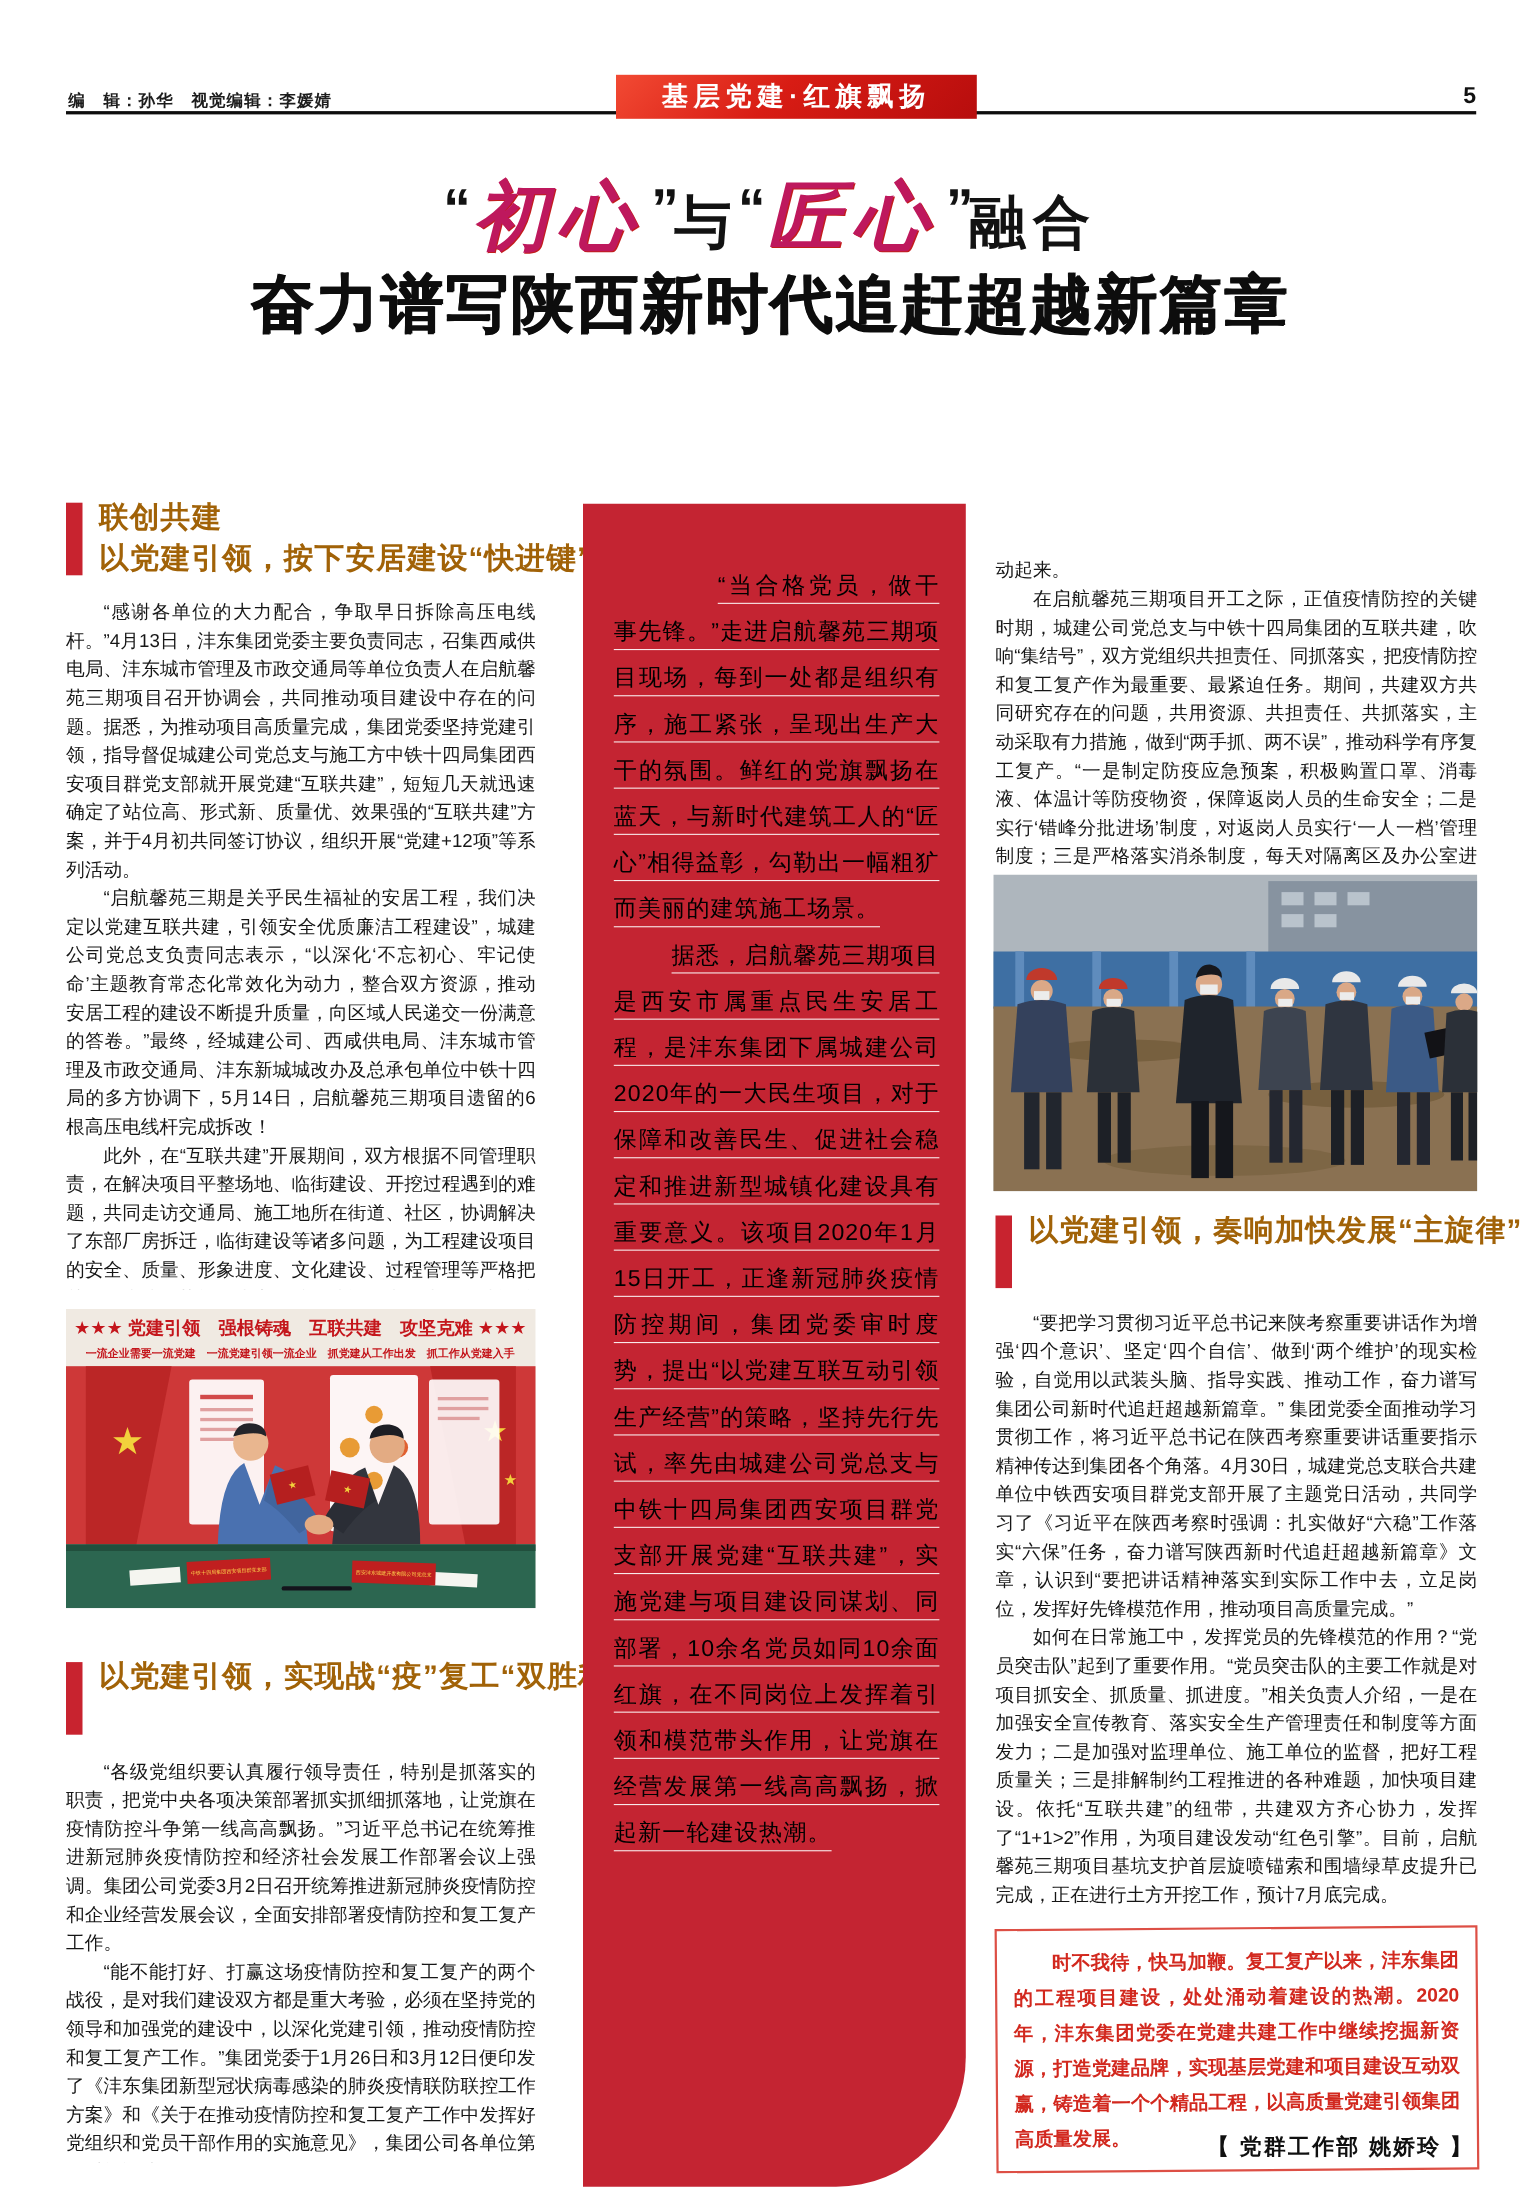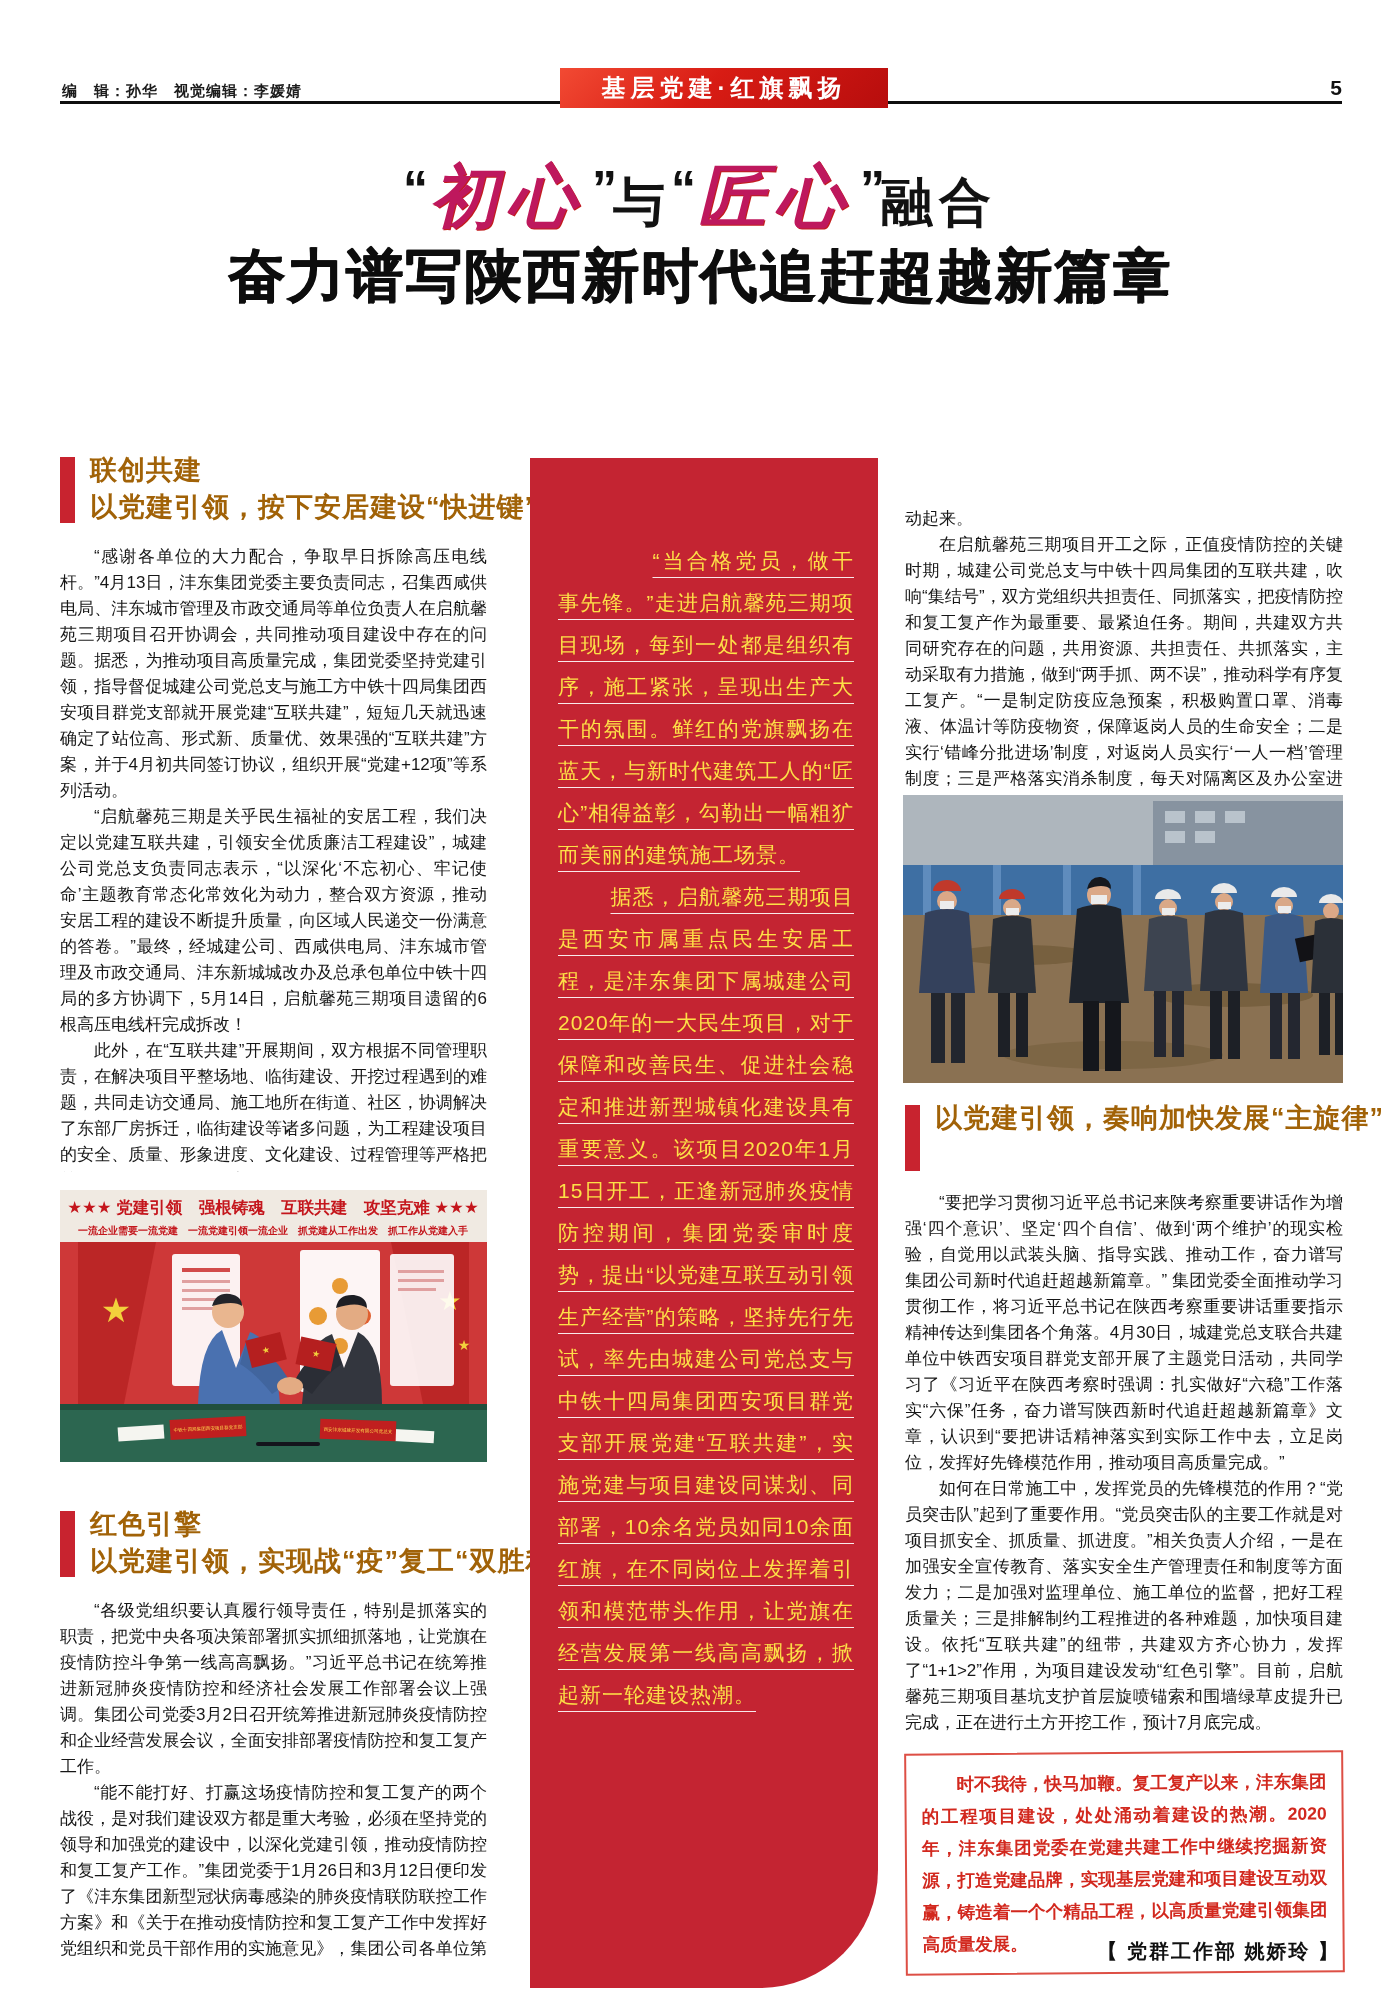--- a/index.html
+++ b/index.html
@@ -34,21 +34,21 @@
   
   .body{position:absolute;font-size:17px;line-height:26px;text-align:justify;color:#161616;overflow:hidden;}
   .body p{margin:0;text-indent:2em;}
   .body p.noindent{text-indent:0;margin-top:48px;}
   
   .red-panel{
     position:absolute;left:530px;top:458px;width:348px;height:1530px;
     background:#c42432;border-bottom-right-radius:118px;
   }
   .red-panel .inner{
-    padding:82px 24px 0 28px;color:#fde047;font-size:21px;line-height:42px;
+    padding:54px 24px 0 28px;color:#000000;font-size:21px;line-height:42px;
     text-align:justify;letter-spacing:1px;overflow:hidden;height:1430px;
   }
   .red-panel p{
     margin:0;text-decoration:underline;text-decoration-color:rgba(255,255,255,.9);
     text-decoration-thickness:1px;text-underline-offset:9px;
   }
   .red-panel p.rp1{text-indent:4.5em;}
   .red-panel p.rp2{text-indent:2.5em;}
   
   .photo{position:absolute;display:block;}
@@ -145,21 +145,20 @@
     </g>
     <g transform="rotate(2 298 240)">
       <rect x="260" y="230" width="76" height="20" fill="#c01f1f"></rect>
       <text x="298" y="242" font-size="4.6" text-anchor="middle" fill="#ffd84d">西安沣东城建开发有限公司党总支</text>
     </g>
   </svg>
 </div>
 
 <div class="sec" style="left:60px;top:1506px;">
   <div class="bar"></div>
-  <div class="t">红色引擎</div>
   <div class="t">以党建引领，实现战“疫”复工“双胜利”</div>
 </div>
 
 <div class="body" style="left:60px;top:1598px;width:427px;height:368px;">
   <p>“各级党组织要认真履行领导责任，特别是抓落实的职责，把党中央各项决策部署抓实抓细抓落地，让党旗在疫情防控斗争第一线高高飘扬。”习近平总书记在统筹推进新冠肺炎疫情防控和经济社会发展工作部署会议上强调。集团公司党委3月2日召开统筹推进新冠肺炎疫情防控和企业经营发展会议，全面安排部署疫情防控和复工复产工作。</p>
   <p>“能不能打好、打赢这场疫情防控和复工复产的两个战役，是对我们建设双方都是重大考验，必须在坚持党的领导和加强党的建设中，以深化党建引领，推动疫情防控和复工复产工作。”集团党委于1月26日和3月12日便印发了《沣东集团新型冠状病毒感染的肺炎疫情联防联控工作方案》和《关于在推动疫情防控和复工复产工作中发挥好党组织和党员干部作用的实施意见》，集团公司各单位第一时间迅速</p>
 </div>
 
 <div class="red-panel">
   <div class="inner">

